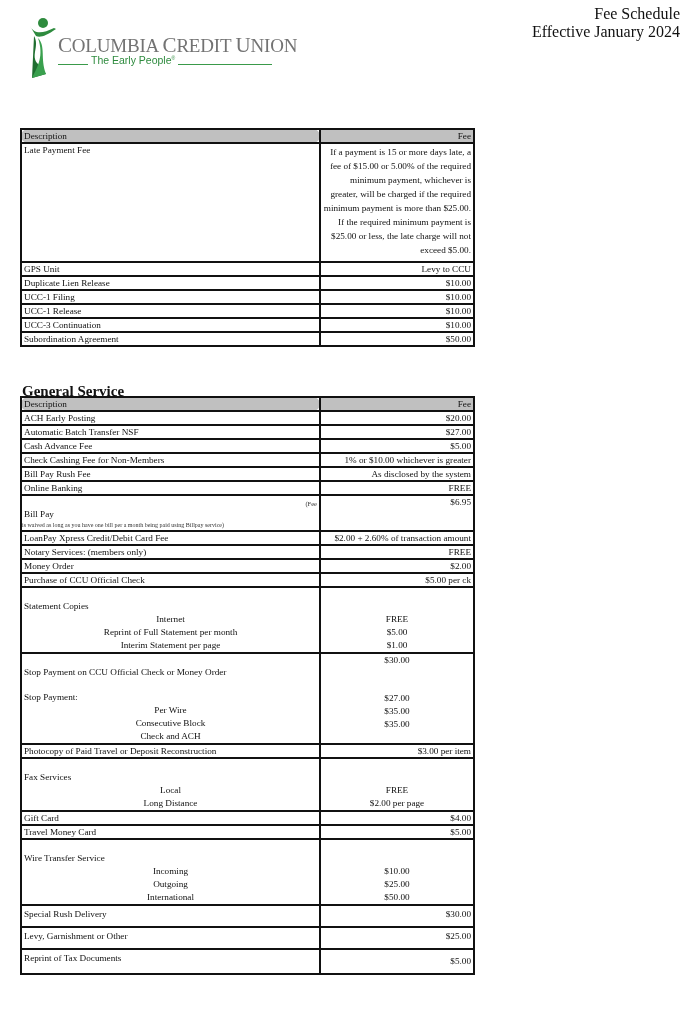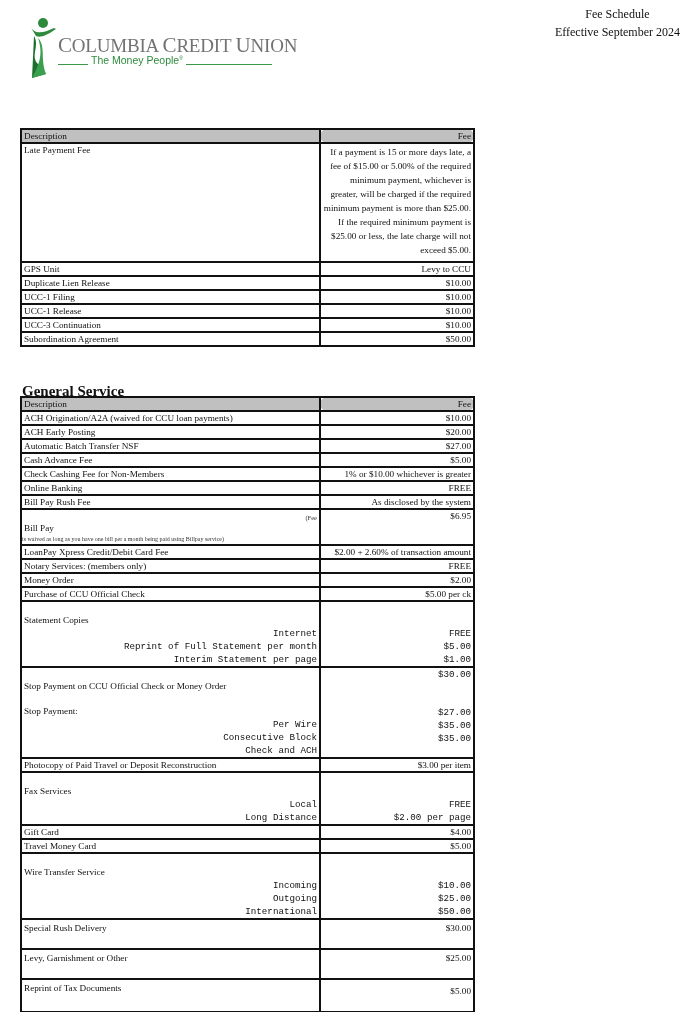--- a/index.html
+++ b/index.html
@@ -11,64 +11,64 @@
     .logo svg { position: absolute; left: 0; top: 0; }
     .logo-name { position: absolute; left: 34px; top: 17px; font-size: 19px; letter-spacing: -0.2px;
                  color: #737373; font-family: "Liberation Serif", serif; white-space: nowrap; }
     .logo-name .big { font-size: 21px; }
     .logo-tag-line { position: absolute; left: 34px; top: 43px; width: 214px; height: 10px; }
     .logo-tag-line .rule { position: absolute; top: 5px; height: 1px; background: #3a9a4a; }
     .logo-tag { position: absolute; left: 64px; top: 38px; font-family: "Liberation Sans", sans-serif;
                 font-size: 10.5px; color: #2e8b3e; white-space: nowrap; background: #fff; padding: 0 3px; }
     .logo-tag sup { font-size: 5px; }
 
-    .doc-title { position: absolute; right: 20px; top: 5px; text-align: center; font-size: 12px; line-height: 18px; margin-left: 35px; }
+    .doc-title { position: absolute; right: 20px; top: 5px; text-align: right; font-size: 16px; line-height: 18px; margin-left: 35px; }
 
     
     .fee-table { position: absolute; left: 20px; width: 455px; border-collapse: collapse; font-size: 9.2px; }
     .fee-table td { border: 2px solid #111; padding: 0 2px; vertical-align: top; line-height: 13px; }
-    .fee-table td.desc { width: 293px; }
-    .fee-table td.fee { text-align: right; border-radius: 7px; }
+    .fee-table td.desc { width: 293px; border-radius: 7px; }
+    .fee-table td.fee { text-align: right; }
     .fee-table tr.head td { background: #c0c0c0; height: 12px; line-height: 12px; }
     .fee-table tr.row td { height: 12px; line-height: 12px; }
 
     .late-fee-text { text-align: right; line-height: 14px !important; padding-top: 1px !important; }
     #t1 { top: 128px; }
     #t1 tr.late td { height: 116px; }
 
     .section-title { position: absolute; left: 22px; top: 383px; font-size: 15px; font-weight: bold; }
     #t2 { top: 396px; }
 
-    .sub-line { display: block; text-align: right; font-family: Liberation Mono, monospace; }
+    .sub-line { display: block; text-align: center; }
     .main-line { display: block; margin-top: 12px; }
     .billpay-row td { height: 26px !important; }
     .billpay-note { display: block; font-size: 6px; line-height: 9px; margin-left: -2px; color: #333; }
     .billpay-fee-tag { float: right; font-size: 6.5px; color: #333; margin-top: 1px; }
-    .tall-gap td { padding-top: 2px; padding-bottom: 14px; }
+    .tall-gap td { padding-top: 2px; padding-bottom: 6px; }
   </style>
 </head>
 <body>
 
 <div class="logo">
   <svg width="40" height="64" viewBox="0 0 40 64">
     <circle cx="19" cy="7" r="5" fill="#2e8b3e"></circle>
     <path d="M6 10 C10 18 18 18 30 12 L32 13 C22 20 16 22 12 20 Z" fill="#2e8b3e"></path>
     <path d="M10 20 C16 30 6 40 14 48 L22 58 L8 62 Z" fill="#1f6e30"></path>
     <path d="M14 22 C22 30 16 42 22 58 L8 62 C14 50 20 40 14 22 Z" fill="#3aa04e"></path>
   </svg>
   <div class="logo-name"><span class="big">C</span><span>OLUMBIA </span><span class="big">C</span><span>REDIT </span><span class="big">U</span><span>NION</span></div>
   <div class="logo-tag-line">
     <div class="rule" style="left:0;width:214px;"></div>
   </div>
-  <div class="logo-tag"><span>The Money People</span><sup>®</sup></div>
+  <div class="logo-tag"><span>The Early People</span><sup>®</sup></div>
 </div>
 
 <div class="doc-title">
   <div>Fee Schedule</div>
-  <div>Effective September 2024</div>
+  <div>Effective January 2024</div>
 </div>
 
 <table class="fee-table" id="t1">
   <tbody>
       <tr class="head">
     <td class="desc">Description</td>
     <td class="fee">Fee</td>
   </tr>
   <tr class="late">
     <td class="desc">Late Payment Fee</td>
@@ -104,46 +104,42 @@
 <div class="section-title">General Service</div>
 
 <table class="fee-table" id="t2">
   <tbody>
       <tr class="head">
     <td class="desc">Description</td>
     <td class="fee">Fee</td>
   </tr>
 
   <tr class="row">
-    <td class="desc">ACH Origination/A2A (waived for CCU loan payments)</td>
-    <td class="fee">$10.00</td>
-  </tr>
-  <tr class="row">
     <td class="desc">ACH Early Posting</td>
     <td class="fee">$20.00</td>
   </tr>
   <tr class="row">
     <td class="desc">Automatic Batch Transfer NSF</td>
     <td class="fee">$27.00</td>
   </tr>
   <tr class="row">
     <td class="desc">Cash Advance Fee</td>
     <td class="fee">$5.00</td>
   </tr>
   <tr class="row">
     <td class="desc">Check Cashing Fee for Non-Members</td>
     <td class="fee">1% or $10.00 whichever is greater</td>
   </tr>
   <tr class="row">
+    <td class="desc">Bill Pay Rush Fee</td>
+    <td class="fee">As disclosed by the system</td>
+  </tr>
+  <tr class="row">
     <td class="desc">Online Banking</td>
     <td class="fee">FREE</td>
-  </tr>
-  <tr class="row">
-    <td class="desc">Bill Pay Rush Fee</td>
-    <td class="fee">As disclosed by the system</td>
   </tr>
 
   <tr class="billpay-row">
     <td class="desc">
       <span class="billpay-fee-tag">(Fee</span>
       <span class="main-line">Bill Pay</span>
       <span class="billpay-note">is waived as long as you have one bill per a month being paid using Billpay service)</span>
     </td>
     <td class="fee">$6.95</td>
   </tr>

